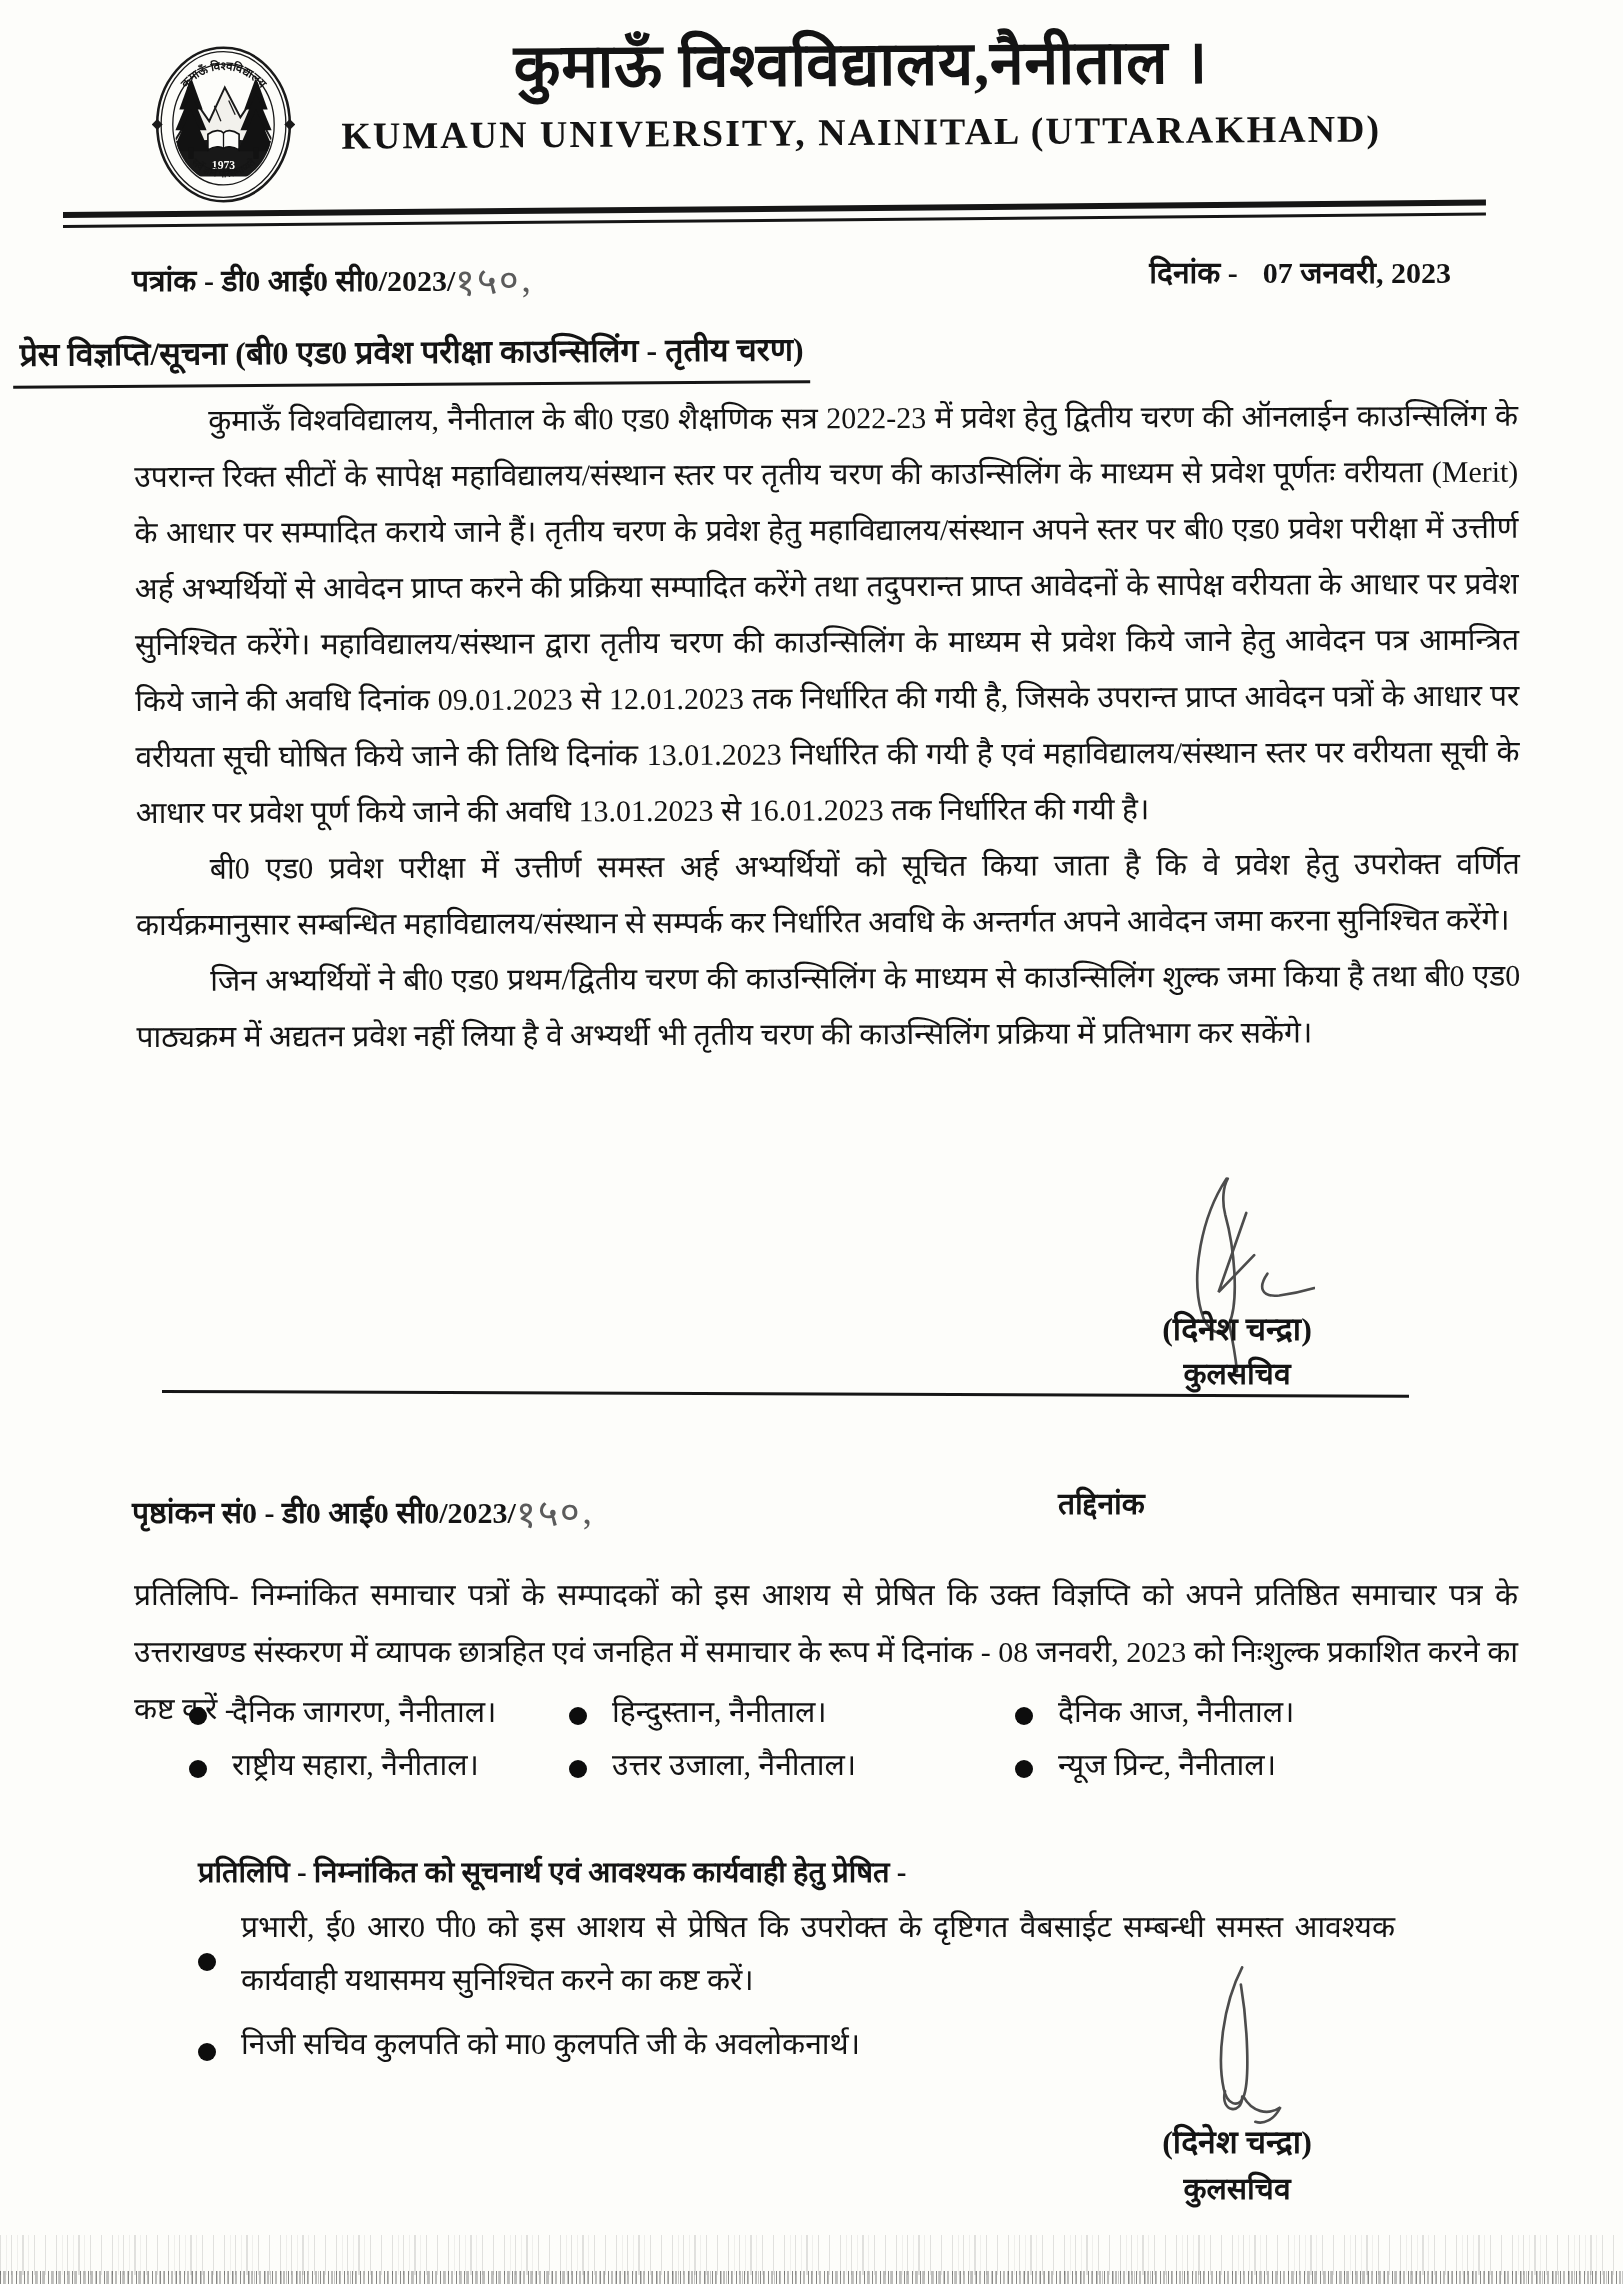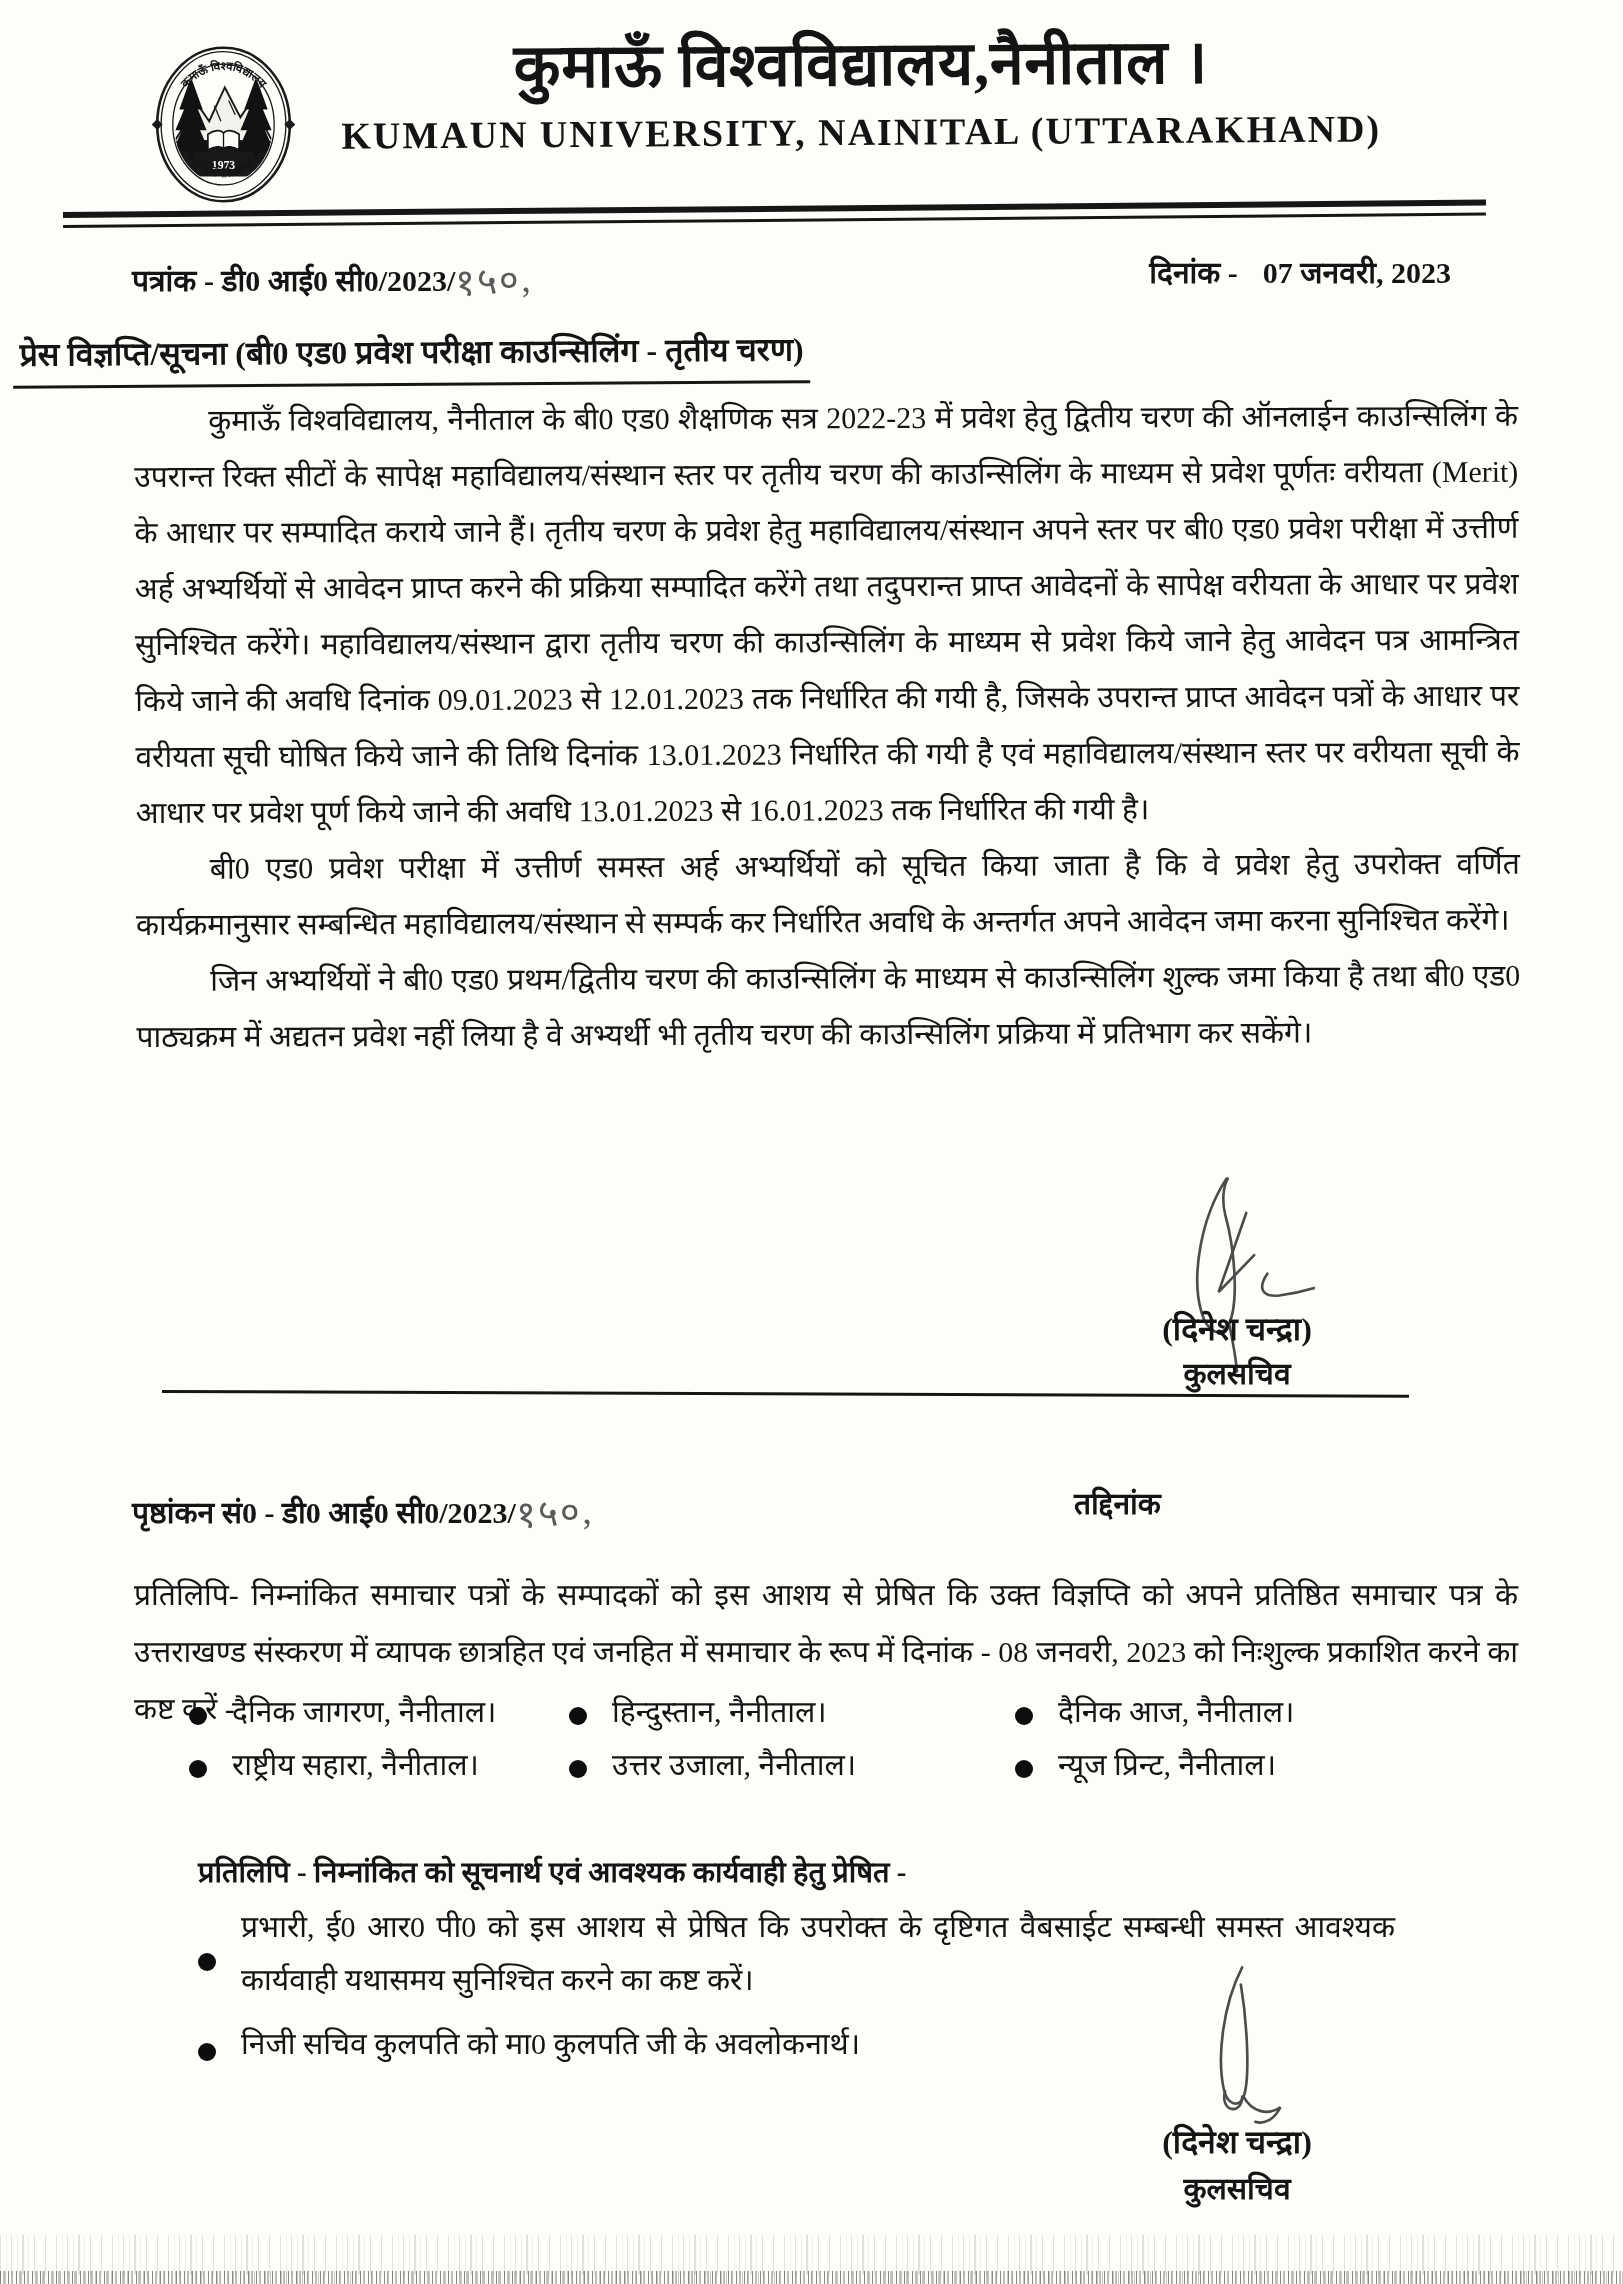--- a/index.html
+++ b/index.html
@@ -66,21 +66,21 @@
   .sig1 .sig-name{top:130px;}
   .sig1 .sig-title{top:176px;}
   .sig2 .sig-name{top:153px;}
   .sig2 .sig-title{top:201px;}
   
   .mid-rule{left:162px;top:1390px;width:1247px;height:3.3px;transform:rotate(0.22deg);}
   .endorse-row{
     position:absolute;left:132px;top:1482px;width:1382px;height:53px;
     font-size:30px;font-weight:600;
   }
-  .endorse-date{position:absolute;left:926px;top:0;font-weight:700;margin-left:16px;}
+  .endorse-date{position:absolute;left:926px;top:0;font-weight:700;}
   
   .press-intro{
     position:absolute;left:134px;top:1566px;width:1384px;
     font-size:30px;line-height:57px;text-align:justify;
   }
   .news-grid{
     position:absolute;left:189px;top:1691px;width:1300px;
     display:grid;grid-template-columns:380px 446px 1fr;row-gap:12px;
     font-size:30px;
   }

